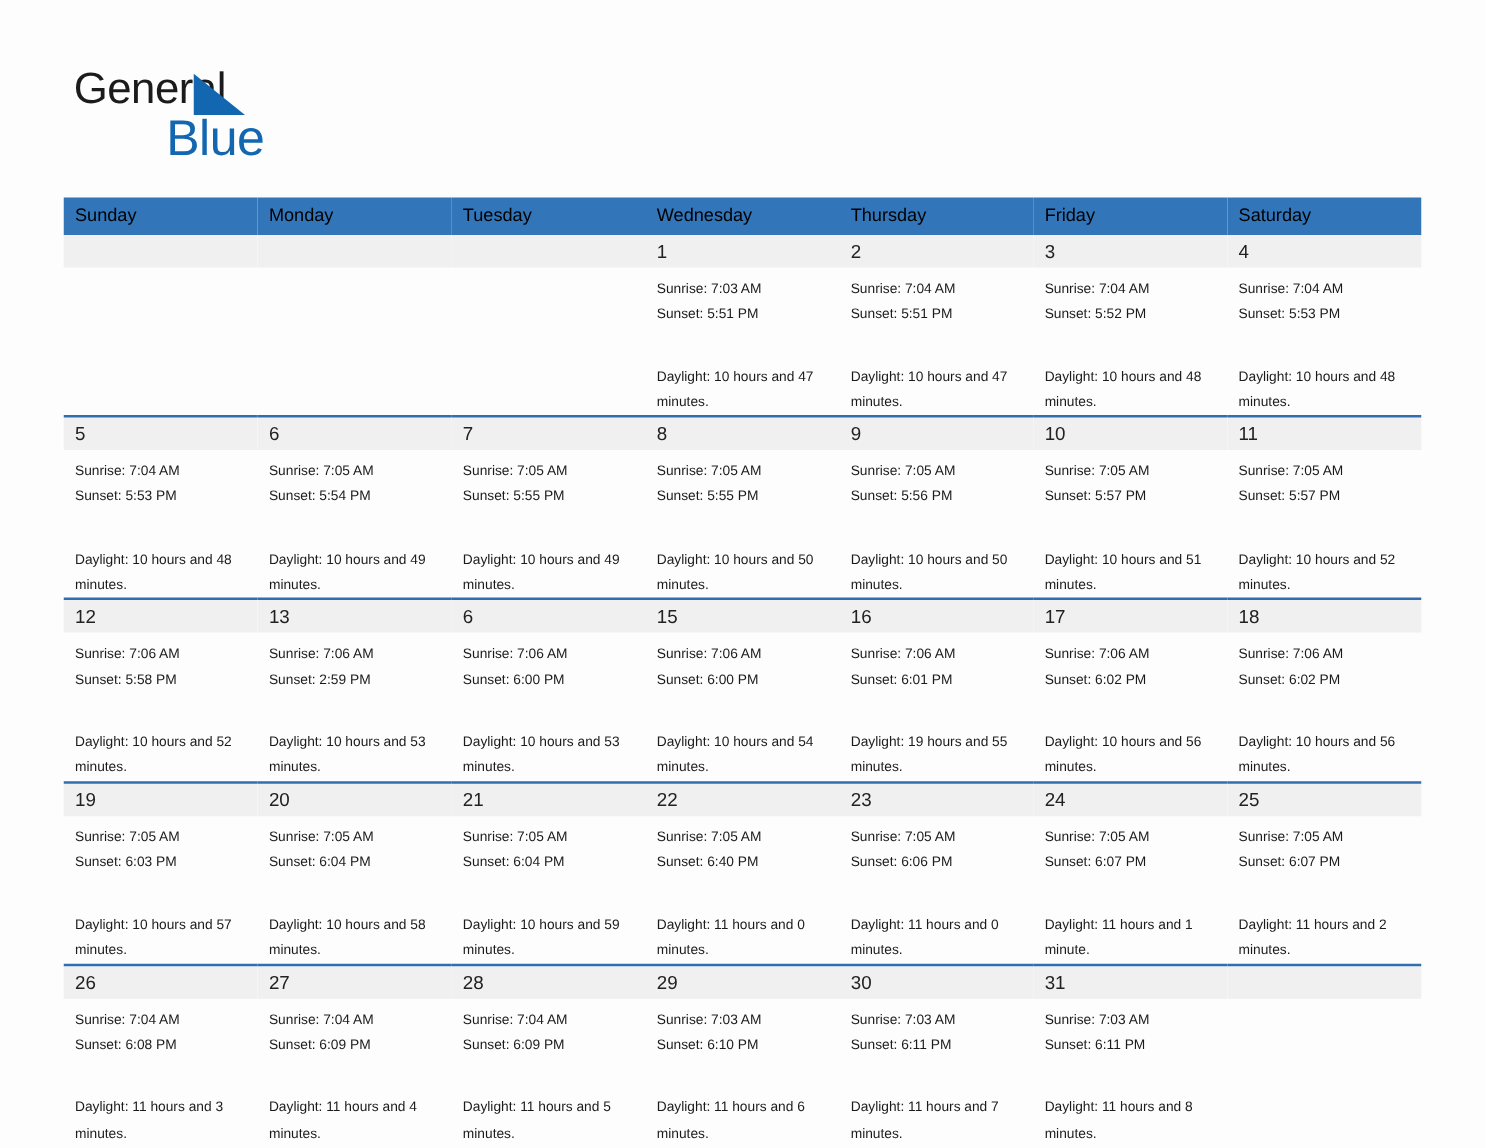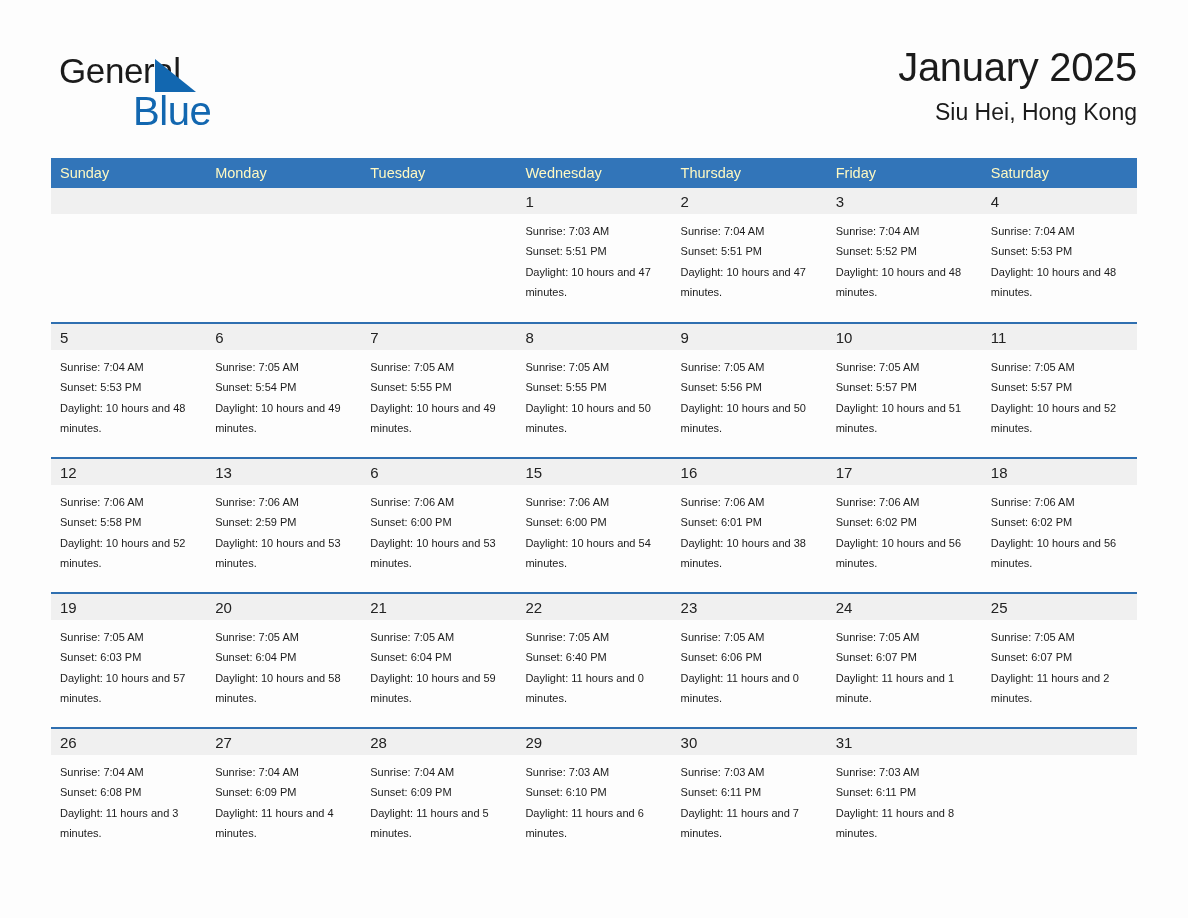--- a/index.html
+++ b/index.html
@@ -80,21 +80,21 @@
     left: 51px; top: 158px;
     width: 1086px;
   }
   table.cal {
     width: 1086px;
     border-collapse: collapse;
     table-layout: fixed;
   }
   table.cal th {
     background: #3275b9;
-    color: #fef9c3;
+    color: #000000;
     font-size: 14.5px;
     font-weight: 400;
     text-align: left;
     padding: 6px 0 7px 9px;
     height: 30px;
     vertical-align: middle;
   }
   td.daycell {
     width: 155.1px;
     vertical-align: top;
@@ -112,38 +112,34 @@
     line-height: 21px;
     color: #222222;
   }
   .dayinfo {
     padding: 7px 9px 0 9px;
     font-size: 11px;
     line-height: 20.3px;
     color: #1b1b1b;
   }
   .dayinfo div { white-space: nowrap; }
-  .dayinfo .dl { white-space: normal; }
+  .dayinfo .dl { white-space: normal; margin-top: 30px; }
   td.empty .daynum { background: #f0f0f0; }
   td.empty .dayinfo { visibility: hidden; }
 </style>
 </head>
 <body>
 
 <div id="page">
 
   <div class="header">
     <div class="logo">
       <span class="logo-general">General</span>
       <span class="logo-tri"></span>
       <span class="logo-blue">Blue</span>
-    </div>
-    <div class="title-block">
-      <h1 class="cal-title">January 2025</h1>
-      <div class="cal-subtitle">Siu Hei, Hong Kong</div>
     </div>
   </div>
 
   <div class="calendar">
     <table class="cal">
       <thead>
         <tr id="thead-row">
             <th>Sunday</th>
             <th>Monday</th>
             <th>Tuesday</th>
@@ -301,21 +297,21 @@
                 <div>Sunrise: 7:06 AM</div>
                 <div>Sunset: 6:00 PM</div>
                 <div class="dl">Daylight: 10 hours and 54 minutes.</div>
               </div>
             </td>
             <td class="daycell">
               <div class="daynum">16</div>
               <div class="dayinfo">
                 <div>Sunrise: 7:06 AM</div>
                 <div>Sunset: 6:01 PM</div>
-                <div class="dl">Daylight: 10 hours and 38 minutes.</div>
+                <div class="dl">Daylight: 19 hours and 55 minutes.</div>
               </div>
             </td>
             <td class="daycell">
               <div class="daynum">17</div>
               <div class="dayinfo">
                 <div>Sunrise: 7:06 AM</div>
                 <div>Sunset: 6:02 PM</div>
                 <div class="dl">Daylight: 10 hours and 56 minutes.</div>
               </div>
             </td>

